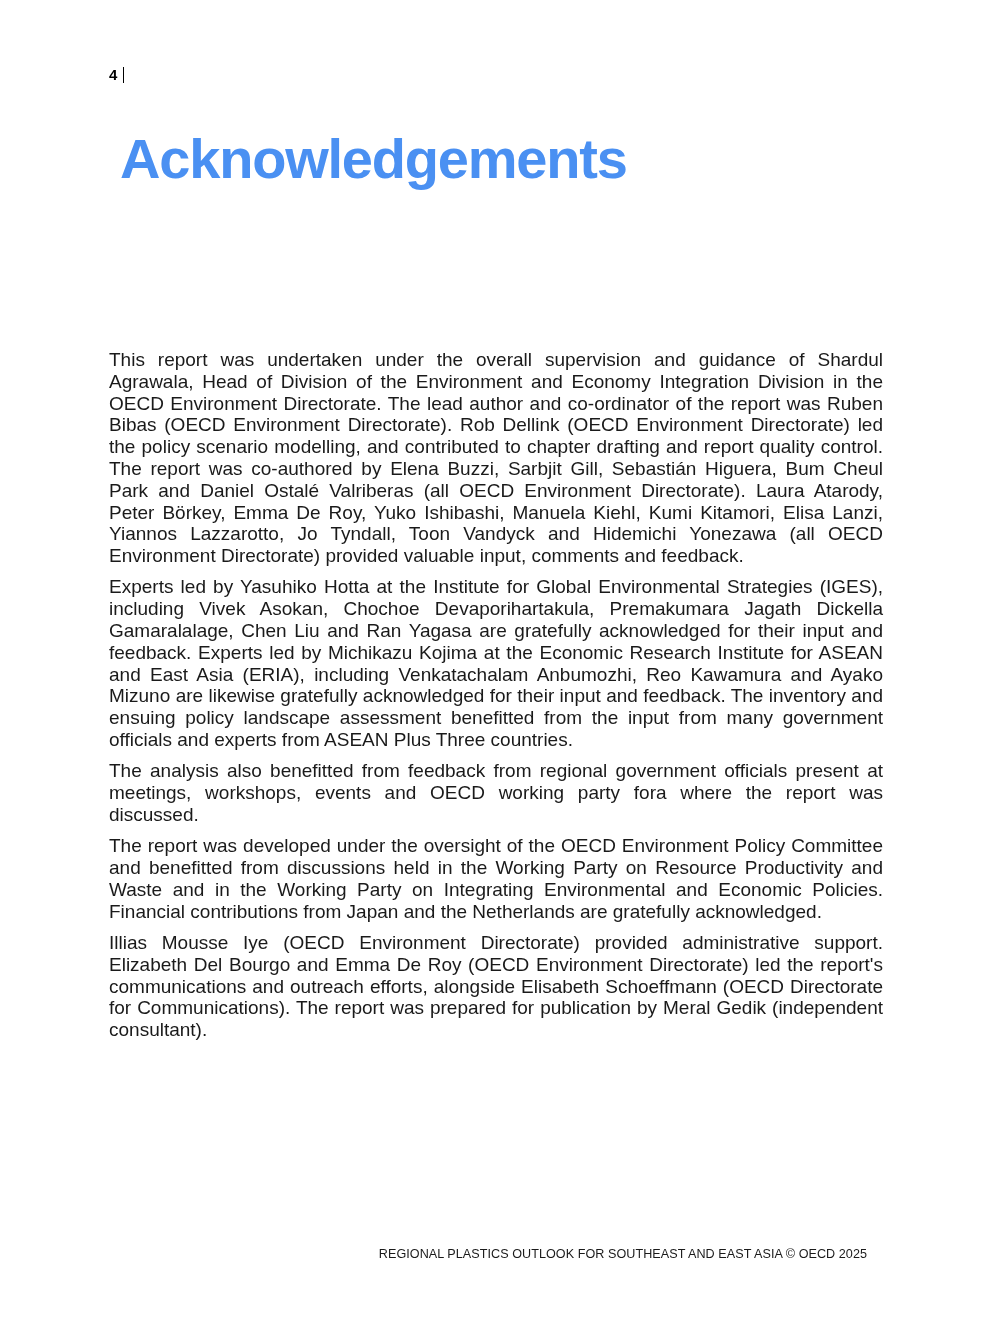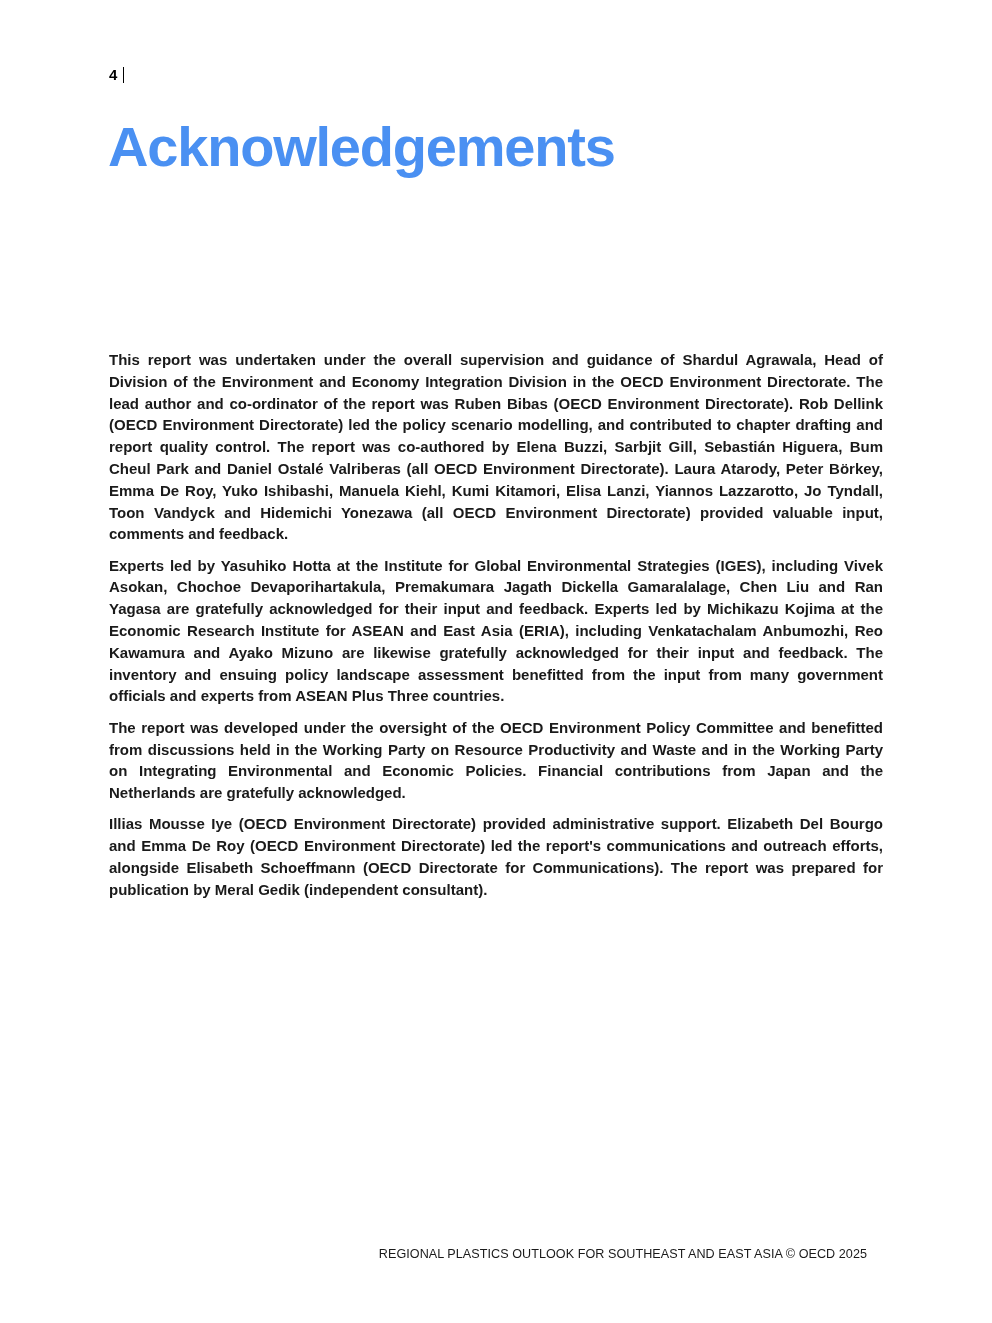--- a/index.html
+++ b/index.html
@@ -1,32 +1,33 @@
 <!DOCTYPE html>
 <html><head>
 <meta charset="utf-8">
 <style>
   html, body { margin: 0; padding: 0; background: #ffffff; }
   body { width: 992px; height: 1323px; position: relative; overflow: hidden; font-family: "Liberation Sans", sans-serif; color: #1a1a1a; }
   .page-number { position: absolute; left: 109px; top: 66px; font-size: 15px; font-weight: bold; color: #000; }
   .page-number .sep { display: inline-block; width: 1px; height: 16px; background: #000; margin-left: 6px; vertical-align: -3px; }
-  .title { position: absolute; left: 108px; top: 112px; margin: 0; font-size: 56px; font-weight: bold; color: #4a90f2; letter-spacing: -1.2px; line-height: 70px; }
+  .title { position: absolute; left: 108px; top: 112px; margin: 12px; font-size: 56px; font-weight: bold; color: #4a90f2; letter-spacing: -1.2px; line-height: 70px; }
   .body { position: absolute; left: 109px; top: 349px; width: 774px; }
-  .body p { margin: 0 0 9.5px 0; font-size: 15px; line-height: 21.8px; text-align: justify; color: #1a1a1a; font-weight: bold; }
+  .body p { margin: 0 0 9.5px 0; font-size: 19px; line-height: 21.8px; text-align: justify; color: #1a1a1a; }
   .footer { position: absolute; right: 125px; top: 1247px; font-size: 12.6px; color: #1a1a1a; letter-spacing: 0.05px; }
 </style>
 </head>
 <body>
 
 <div class="page-number">
   <span>4</span><span class="sep"></span>
 </div>
 
 <h1 class="title">Acknowledgements</h1>
 
 <div class="body">
   <p>This report was undertaken under the overall supervision and guidance of Shardul Agrawala, Head of Division of the Environment and Economy Integration Division in the OECD Environment Directorate. The lead author and co-ordinator of the report was Ruben Bibas (OECD Environment Directorate). Rob Dellink (OECD Environment Directorate) led the policy scenario modelling, and contributed to chapter drafting and report quality control. The report was co-authored by Elena Buzzi, Sarbjit Gill, Sebastián Higuera, Bum Cheul Park and Daniel Ostalé Valriberas (all OECD Environment Directorate). Laura Atarody, Peter Börkey, Emma De Roy, Yuko Ishibashi, Manuela Kiehl, Kumi Kitamori, Elisa Lanzi, Yiannos Lazzarotto, Jo Tyndall, Toon Vandyck and Hidemichi Yonezawa (all OECD Environment Directorate) provided valuable input, comments and feedback.</p>
   <p>Experts led by Yasuhiko Hotta at the Institute for Global Environmental Strategies (IGES), including Vivek Asokan, Chochoe Devaporihartakula, Premakumara Jagath Dickella Gamaralalage, Chen Liu and Ran Yagasa are gratefully acknowledged for their input and feedback. Experts led by Michikazu Kojima at the Economic Research Institute for ASEAN and East Asia (ERIA), including Venkatachalam Anbumozhi, Reo Kawamura and Ayako Mizuno are likewise gratefully acknowledged for their input and feedback. The inventory and ensuing policy landscape assessment benefitted from the input from many government officials and experts from ASEAN Plus Three countries.</p>
+  <p>The analysis also benefitted from feedback from regional government officials present at meetings, workshops, events and OECD working party fora where the report was discussed.</p>
   <p>The report was developed under the oversight of the OECD Environment Policy Committee and benefitted from discussions held in the Working Party on Resource Productivity and Waste and in the Working Party on Integrating Environmental and Economic Policies. Financial contributions from Japan and the Netherlands are gratefully acknowledged.</p>
   <p>Illias Mousse Iye (OECD Environment Directorate) provided administrative support. Elizabeth Del Bourgo and Emma De Roy (OECD Environment Directorate) led the report's communications and outreach efforts, alongside Elisabeth Schoeffmann (OECD Directorate for Communications). The report was prepared for publication by Meral Gedik (independent consultant).</p>
 </div>
 
 <div class="footer">REGIONAL PLASTICS OUTLOOK FOR SOUTHEAST AND EAST ASIA © OECD 2025</div>
 
 </body></html>

